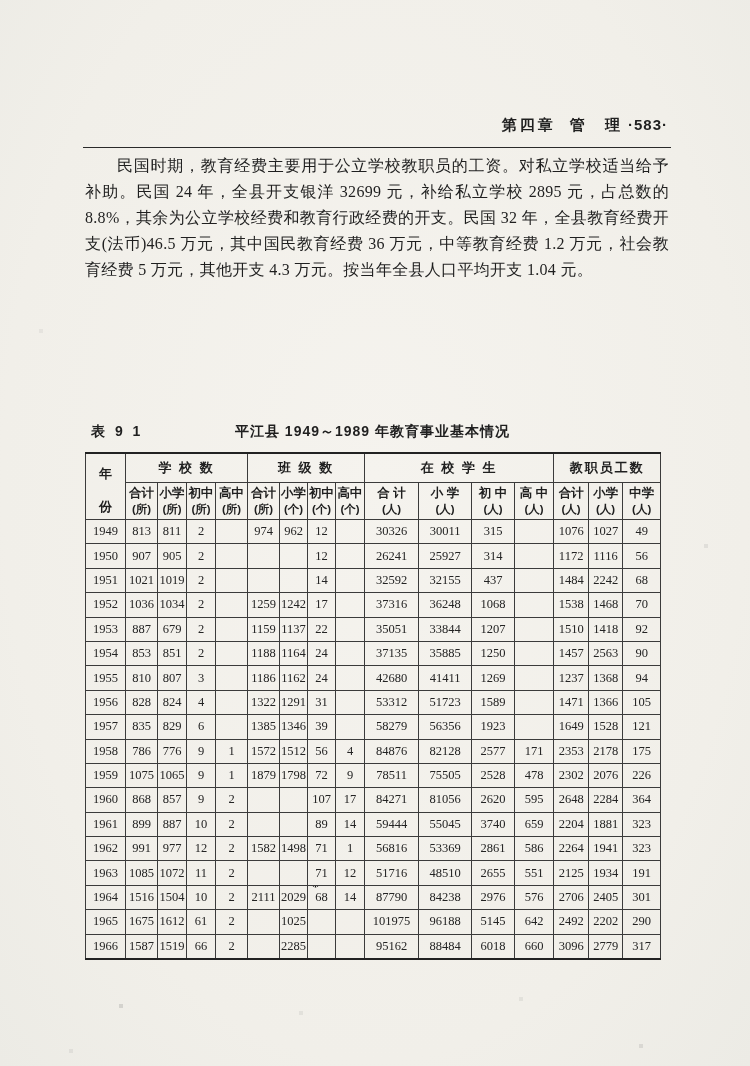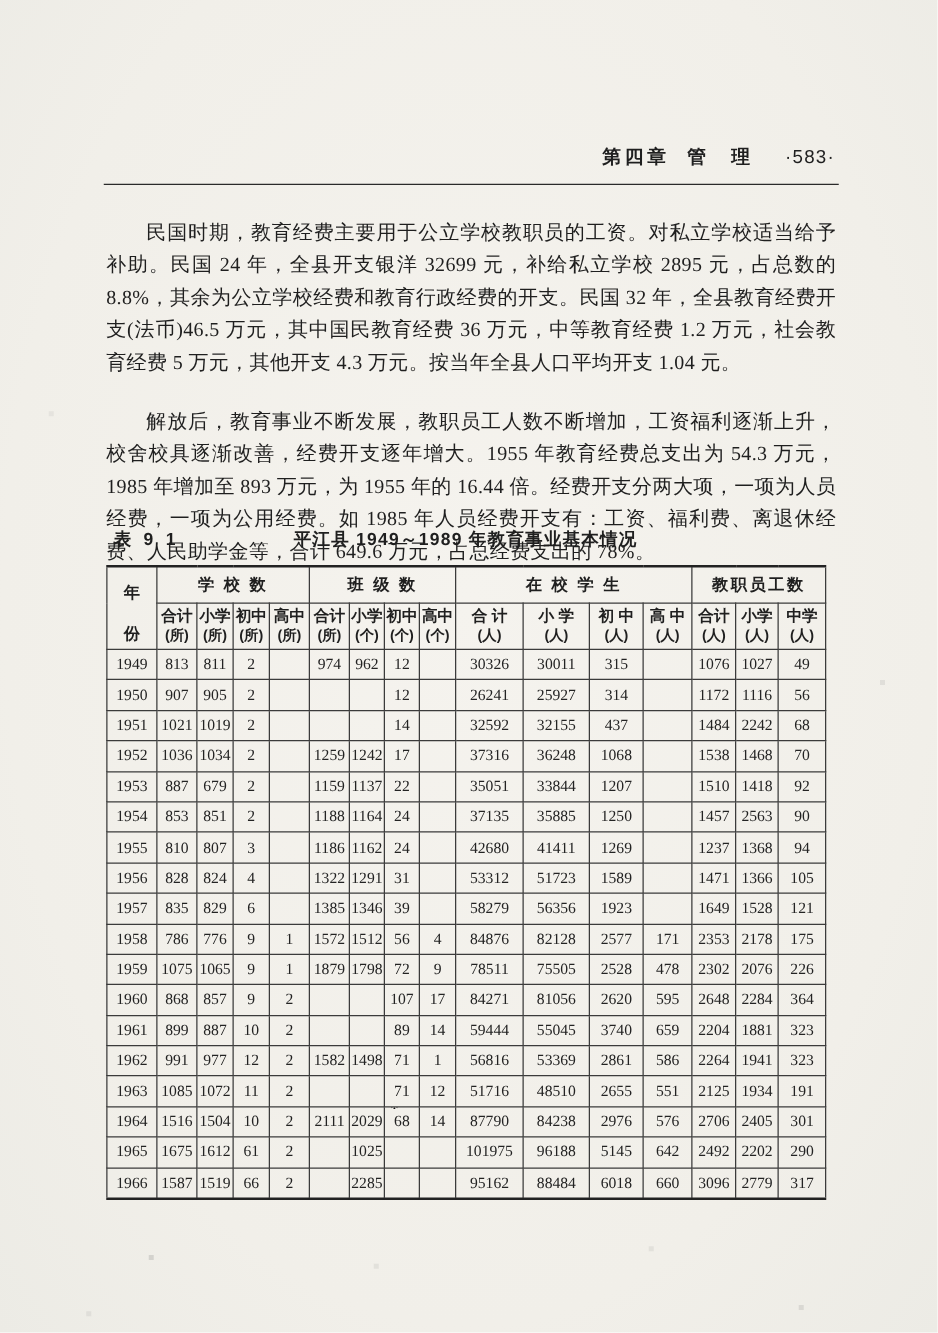--- a/index.html
+++ b/index.html
@@ -9,32 +9,32 @@
     font-family:"Liberation Serif", serif;
     color:#1f1f1f;
   }
   .page-header{
     position:absolute;top:116px;left:85px;width:583px;
     text-align:right;font-size:15px;
     font-family:"Liberation Sans", sans-serif;
   }
   .page-header .chapter,.page-header .section{font-weight:bold;letter-spacing:3px;}
   .page-header .section{margin-left:14px;letter-spacing:8px;}
-  .page-header .pageno{margin-left:20px;font-weight:normal;letter-spacing:1px;}
+  .page-header .pageno{margin-left:0;font-weight:bold;letter-spacing:1px;}
   .header-rule{
     position:absolute;top:147px;left:83px;width:588px;height:0;
     border-top:1.5px solid #2a2a2a;
   }
   .body-text{
     position:absolute;top:153px;left:85px;width:584px;
     font-size:16px;line-height:26px;text-align:justify;
     letter-spacing:0.3px;
   }
   .body-text p{margin:0;}
-  .body-text p.indent{text-indent:2em;margin-top:21px;}
+  .body-text p.indent{text-indent:2em;}
   .table-caption{
     position:absolute;top:423px;left:85px;width:575px;
     font-family:"Liberation Sans", sans-serif;font-weight:bold;font-size:14px;
   }
   .table-caption .tbl-label{position:absolute;left:6px;letter-spacing:3px;}
   .table-caption .tbl-title{display:block;text-align:center;letter-spacing:1px;}
   table.edu{
     position:absolute;top:452px;left:85px;width:575px;
     border-collapse:collapse;table-layout:fixed;
     font-size:12.5px;
@@ -77,21 +77,20 @@
 <div class="scan-noise"></div>
 
 <div class="page-header">
   <span class="chapter">第四章</span><span class="section">管  理</span><span class="pageno">·583·</span>
 </div>
 
 <div class="header-rule"></div>
 
 <div class="body-text">
   <p class="indent">民国时期，教育经费主要用于公立学校教职员的工资。对私立学校适当给予补助。民国 24 年，全县开支银洋 32699 元，补给私立学校 2895 元，占总数的 8.8%，其余为公立学校经费和教育行政经费的开支。民国 32 年，全县教育经费开支(法币)46.5 万元，其中国民教育经费 36 万元，中等教育经费 1.2 万元，社会教育经费 5 万元，其他开支 4.3 万元。按当年全县人口平均开支 1.04 元。</p>
-  <p class="indent">解放后，教育事业不断发展，教职员工人数不断增加，工资福利逐渐上升，校舍校具逐渐改善，经费开支逐年增大。1955 年教育经费总支出为 54.3 万元，1985 年增加至 893 万元，为 1955 年的 16.44 倍。经费开支分两大项，一项为人员经费，一项为公用经费。如 1985 年人员经费开支有：工资、福利费、离退休经费、人民助学金等，合计 649.6 万元，占总经费支出的 78%。</p>
 </div>
 
 <div class="table-caption">
   <span class="tbl-label">表 9 1</span>
   <span class="tbl-title">平江县 1949～1989 年教育事业基本情况</span>
 </div>
 
 <table class="edu">
   <colgroup>
     <col style="width:40px">

